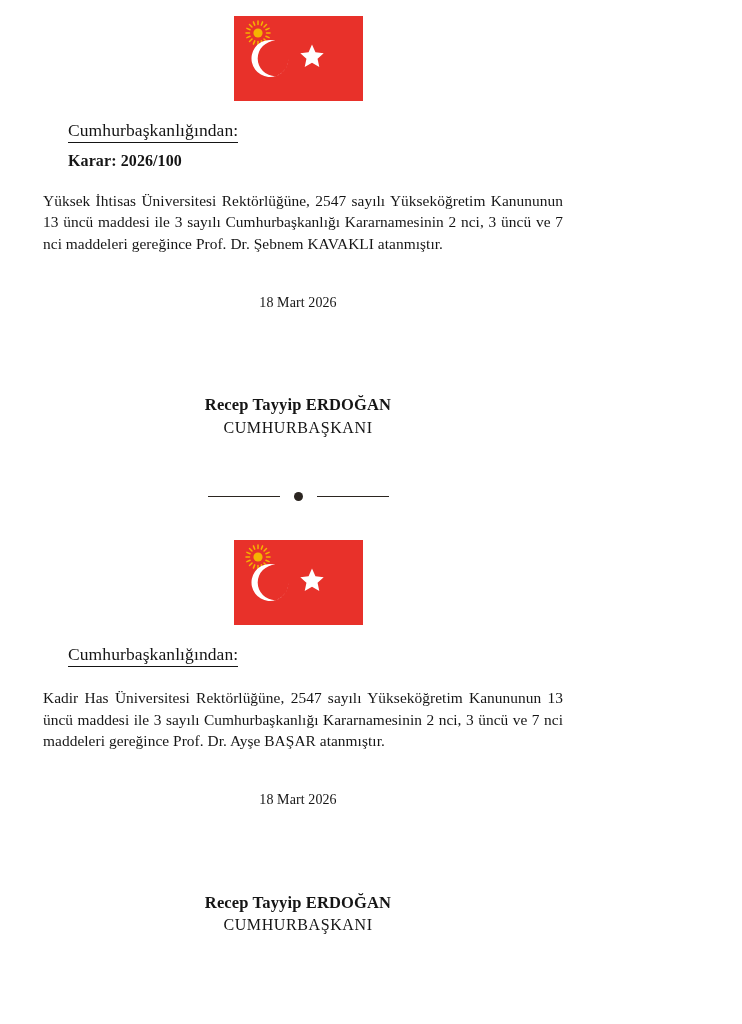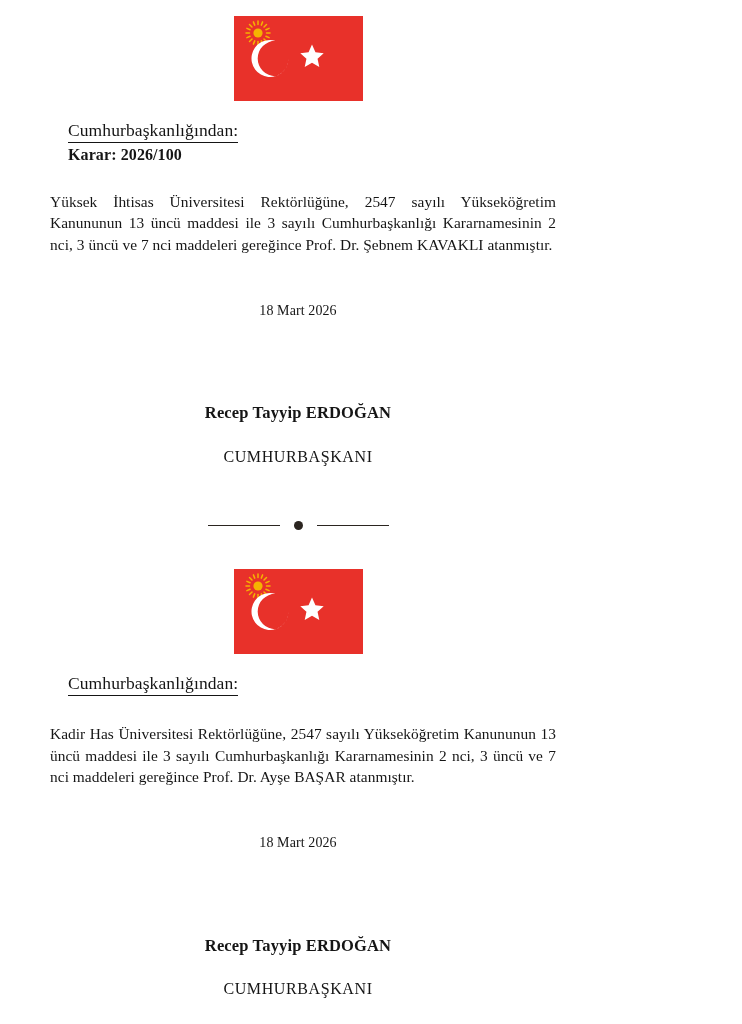--- a/index.html
+++ b/index.html
@@ -58,28 +58,28 @@
     letter-spacing: 0.1px;
     display: inline-block;
     border-bottom: 1.4px solid #151515;
     padding-bottom: 1px;
     white-space: nowrap;
   }
   .karar-line {
     font-size: 16px;
     font-weight: bold;
     line-height: 1.2;
-    margin-top: 2px;
+    margin-top: 8px;
     letter-spacing: 0.1px;
     white-space: nowrap;
   }
 
   
   .body-text {
-    margin: 8px;
+    margin: 1px;
     padding: 0 32px 0 42px;
     font-size: 15.4px;
     line-height: 21.6px;
     text-align: justify;
     text-justify: inter-word;
     letter-spacing: 0.05px;
     font-family: Liberation Serif, serif;
   }
   .body-text::first-line {
     
@@ -99,21 +99,21 @@
   }
   .sig-name {
     font-size: 16.5px;
     font-weight: bold;
     line-height: 1.2;
     letter-spacing: 0.15px;
   }
   .sig-title {
     font-size: 16px;
     line-height: 1.2;
-    margin-top: 24px;
+    margin-top: 3px;
     letter-spacing: 0.6px;
   }
 
   
   .divider {
     display: flex;
     align-items: center;
     justify-content: center;
     gap: 0;
   }

